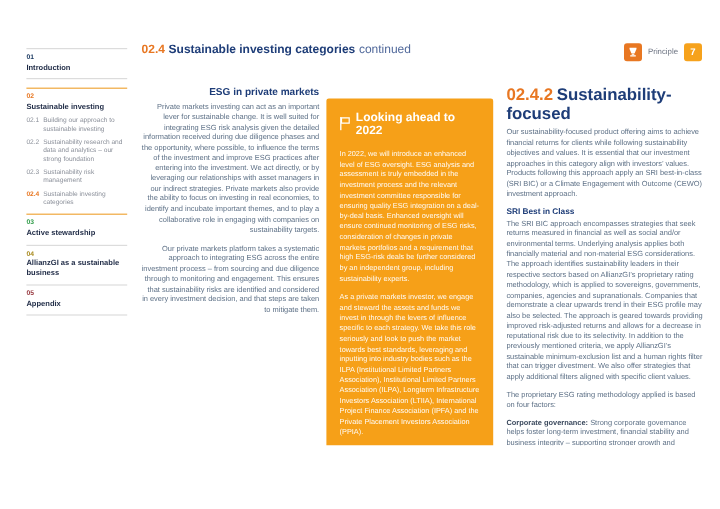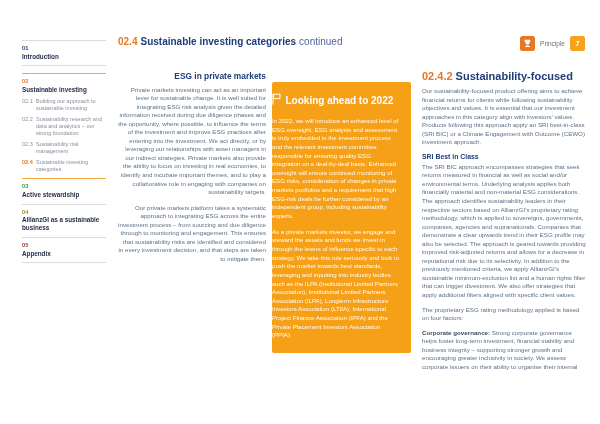--- a/index.html
+++ b/index.html
@@ -33,27 +33,27 @@
   .badge { position:absolute; right:15px; top:36px; display:flex; align-items:center; gap:5px; }
   .pri-icon { width:15px; height:15px; background:#E87722; border-radius:2.5px; display:flex; align-items:center; justify-content:center; }
   .badge .label { font-size:6.5px; color:#6b7280; }
   .num7 { width:15px; height:15px; background:#F6A21C; border-radius:2.5px; color:#ffffff; font-size:8px; font-weight:bold; display:flex; align-items:center; justify-content:center; }
 
   
   .col1 { position:absolute; left:118px; top:71px; width:148px;text-align:right; }
   .col1 h3 { font-size:8.4px; color:#1E3D78; margin-bottom:4.5px; }
   .body-text { font-size:6.2px; line-height:1.38; color:#5d7086; margin-bottom:7px; }
 
-  .box { position:absolute; left:272px; top:82px; width:139px; background:#F6A018; border-radius:2px; padding:11px 11px 13px 0; }
+  .box { position:absolute; left:272px; top:82px; width:139px; background:#F6A018; border-radius:2px; padding:11px 11px 13px 11px; }
   .box-title { display:flex; align-items:center; gap:4.5px; font-size:10px; font-weight:bold; color:#ffffff; margin-bottom:10px; }
   .box p { font-size:6.1px; line-height:1.42; color:rgba(255,255,255,0.96); margin-bottom:7px; }
   .box p:last-child { margin-bottom:0; }
 
   .col3 { position:absolute; left:422px; top:70px; width:164px; }
-  .col3 h3 { font-size:11px; color:#1E3D78; margin-bottom:5px; }
+  .col3 h3 { font-size:14px; color:#1E3D78; margin-bottom:5px; }
   .col3 h3 .num { color:#E87722; margin-right:3px; }
   .col3 h4 { font-size:6.9px; color:#1E3D78; margin:4px 0 3px 0; }
   .col3 .body-text { margin-bottom:6px; }
   .lead { font-weight:bold; color:#3c4a5e; }
 </style>
 </head>
 <body>
 
 <div class="page">
 

